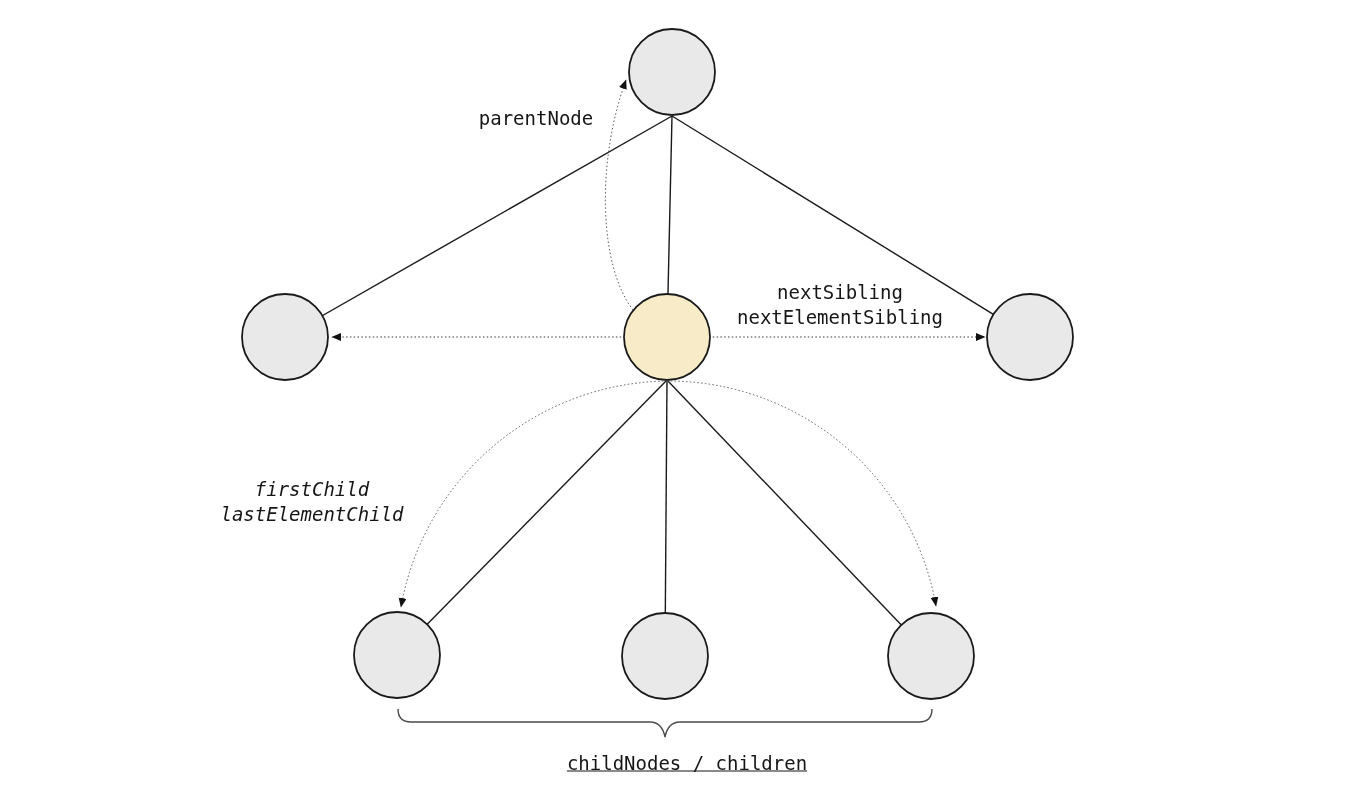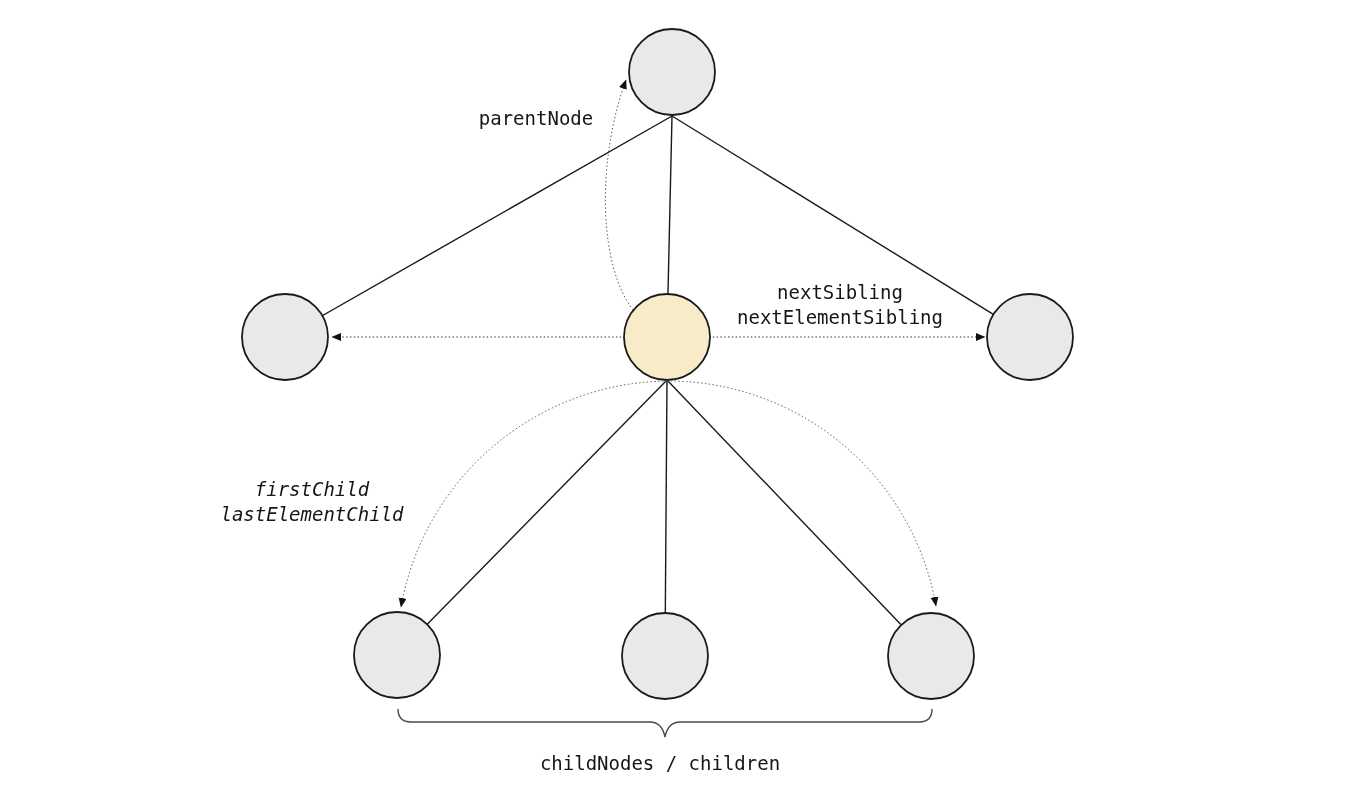--- a/index.html
+++ b/index.html
@@ -101,15 +101,15 @@
   </div>
 
   <div class="label" style="left:312px; top:502px;font-style:italic;">
     <div>firstChild</div>
     <div>lastElementChild</div>
   </div>
 
   <div class="label" style="left:1028px; top:497px;">
   </div>
 
-  <div class="label" style="left:660px; top:763px;">childNodes / children</div>
+  <div class="label" style="left:687px; top:763px;text-decoration:underline;">childNodes / children</div>
 
 </div>
 
 </body></html>

